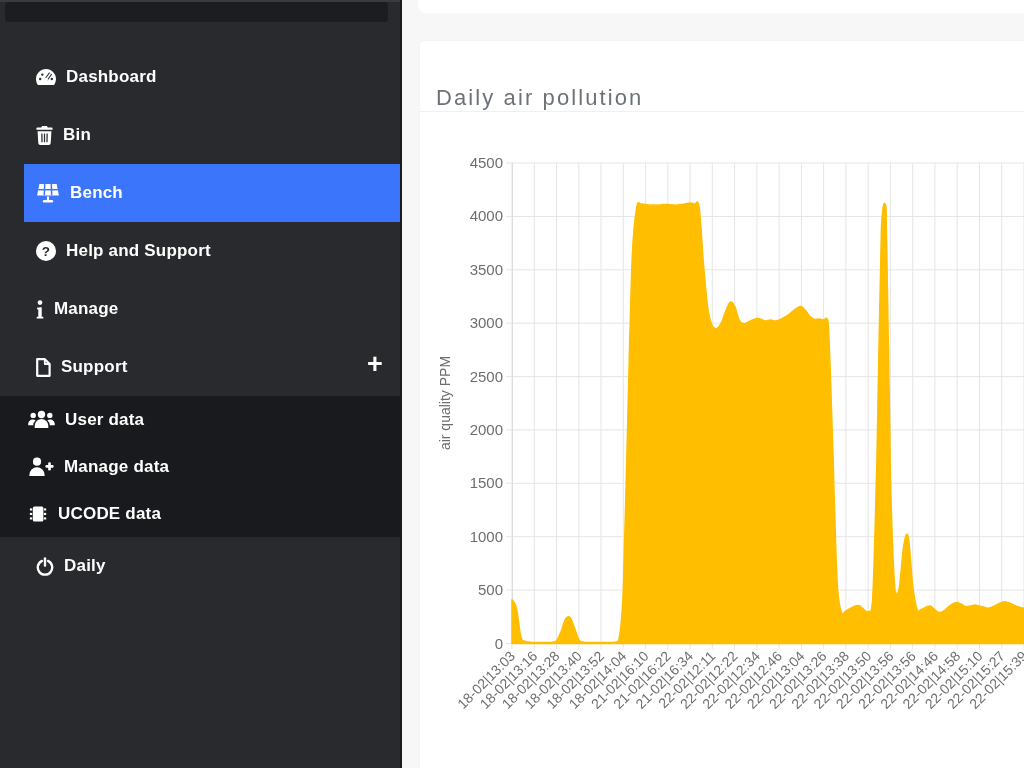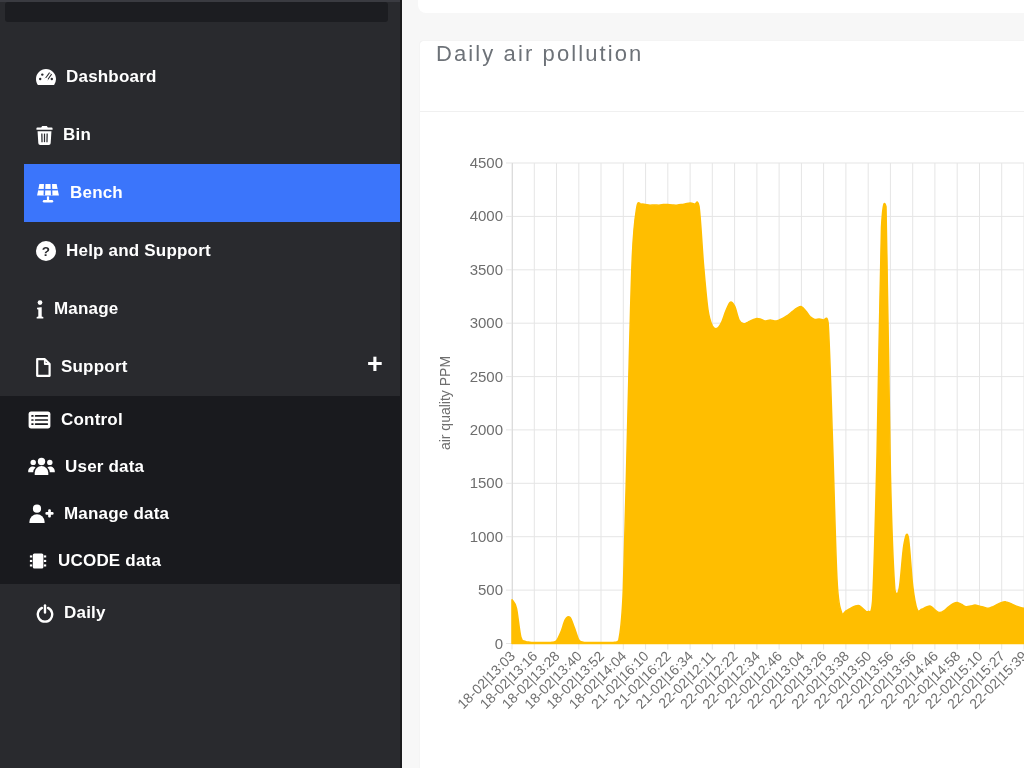--- a/index.html
+++ b/index.html
@@ -11,21 +11,21 @@
   .side-item { height:58px; display:flex; align-items:center; padding:0 12px; color:#fff; font-size:17px; font-weight:bold; letter-spacing:.2px; position:relative; --rowbg:#292a2e; cursor:pointer;margin-left:24px; }
   .side-item .ic { display:flex; align-items:center; justify-content:center; margin-right:10px; }
   .side-item.active { background:#3b75fb; --rowbg:#3b75fb; }
   .submenu { background:#191a1e; }
   .sub-item { height:47px; display:flex; align-items:center; padding-left:28px; color:#fff; font-size:17px; font-weight:bold; letter-spacing:.2px; --rowbg:#191a1e; cursor:pointer; }
   .sub-item .ic { display:flex; align-items:center; justify-content:center; margin-right:10px; }
   .plus { position:absolute; right:17px; top:44%; transform:translateY(-50%); font-size:27px; font-weight:bold; color:#fff; line-height:1; }
   .main { position:absolute; left:403px; top:0; width:621px; height:768px; background:#f7f7f7; }
   .top-strip { position:absolute; left:15px; top:0; right:0; height:13px; background:#ffffff; border-radius:0 0 0 8px; }
   .card { position:absolute; left:17px; top:41px; width:604px; height:727px; background:#ffffff; border-radius:3px 0 0 0; box-shadow:0 0 1px rgba(0,0,0,.15); }
-  .card-header { height:71px; border-bottom:1px solid #f0f0f0; display:flex; align-items:flex-start; padding-left:16px; }
+  .card-header { height:71px; border-bottom:1px solid #f0f0f0; display:flex; align-items:flex-end; padding-left:16px; }
   .card-title { font-size:22px; color:#6d7278; font-weight:400; letter-spacing:2.1px; }
   #chart { display:block; position:absolute; left:0; top:71px; }
   text { font-family:"Liberation Sans",sans-serif; }
 </style>
 </head>
 <body>
 
 <aside class="sidebar">
   <div class="brand-topline"></div>
   <div class="brand-inset"></div>
@@ -97,36 +97,20 @@
         <span class="ic">
           <svg width="15" height="19" viewBox="0 0 15 19">
             <path d="M1.2 1.2h7.6l4.8 4.8v11.8H1.2z" fill="none" stroke="#fff" stroke-width="2.2" stroke-linejoin="round"></path>
             <path d="M8.8 1.2v4.8h4.8" fill="none" stroke="#fff" stroke-width="1.8" stroke-linejoin="round"></path>
           </svg>
         </span>
         <span>Support</span>
         <span class="plus">+</span>
       </div>
       <div class="submenu">
-        <div class="sub-item">
-          <span class="ic">
-            <svg width="23" height="18" viewBox="0 0 23 18">
-              <rect x=".6" y=".6" width="21.8" height="16.8" rx="2.6" fill="#fff"></rect>
-              <g stroke="var(--rowbg)" stroke-width="1.7" stroke-linecap="round">
-                <line x1="4" y1="4.9" x2="4.9" y2="4.9"></line>
-                <line x1="7.6" y1="4.9" x2="19.3" y2="4.9"></line>
-                <line x1="4" y1="9" x2="4.9" y2="9"></line>
-                <line x1="7.6" y1="9" x2="19.3" y2="9"></line>
-                <line x1="4" y1="13.1" x2="4.9" y2="13.1"></line>
-                <line x1="7.6" y1="13.1" x2="19.3" y2="13.1"></line>
-              </g>
-            </svg>
-          </span>
-          <span>Control</span>
-        </div>
         <div class="sub-item">
           <span class="ic">
             <svg width="27" height="19" viewBox="0 0 27 19">
               <g fill="#fff">
                 <circle cx="5.2" cy="5.4" r="2.7"></circle>
                 <circle cx="21.8" cy="5.4" r="2.7"></circle>
                 <path d="M.2 14.2c0-2.7 2.1-4.8 4.7-4.8 1 0 1.9.3 2.7.8a7.6 7.6 0 0 0-2.4 5.1H.2v-1.1z"></path>
                 <path d="M26.8 14.2c0-2.7-2.1-4.8-4.7-4.8-1 0-1.9.3-2.7.8a7.6 7.6 0 0 1 2.4 5.1h5v-1.1z"></path>
                 <circle cx="13.5" cy="4.5" r="3.7"></circle>
                 <path d="M6.7 15.7a6.8 6.8 0 0 1 13.6 0v2.4H6.7v-2.4z"></path>

